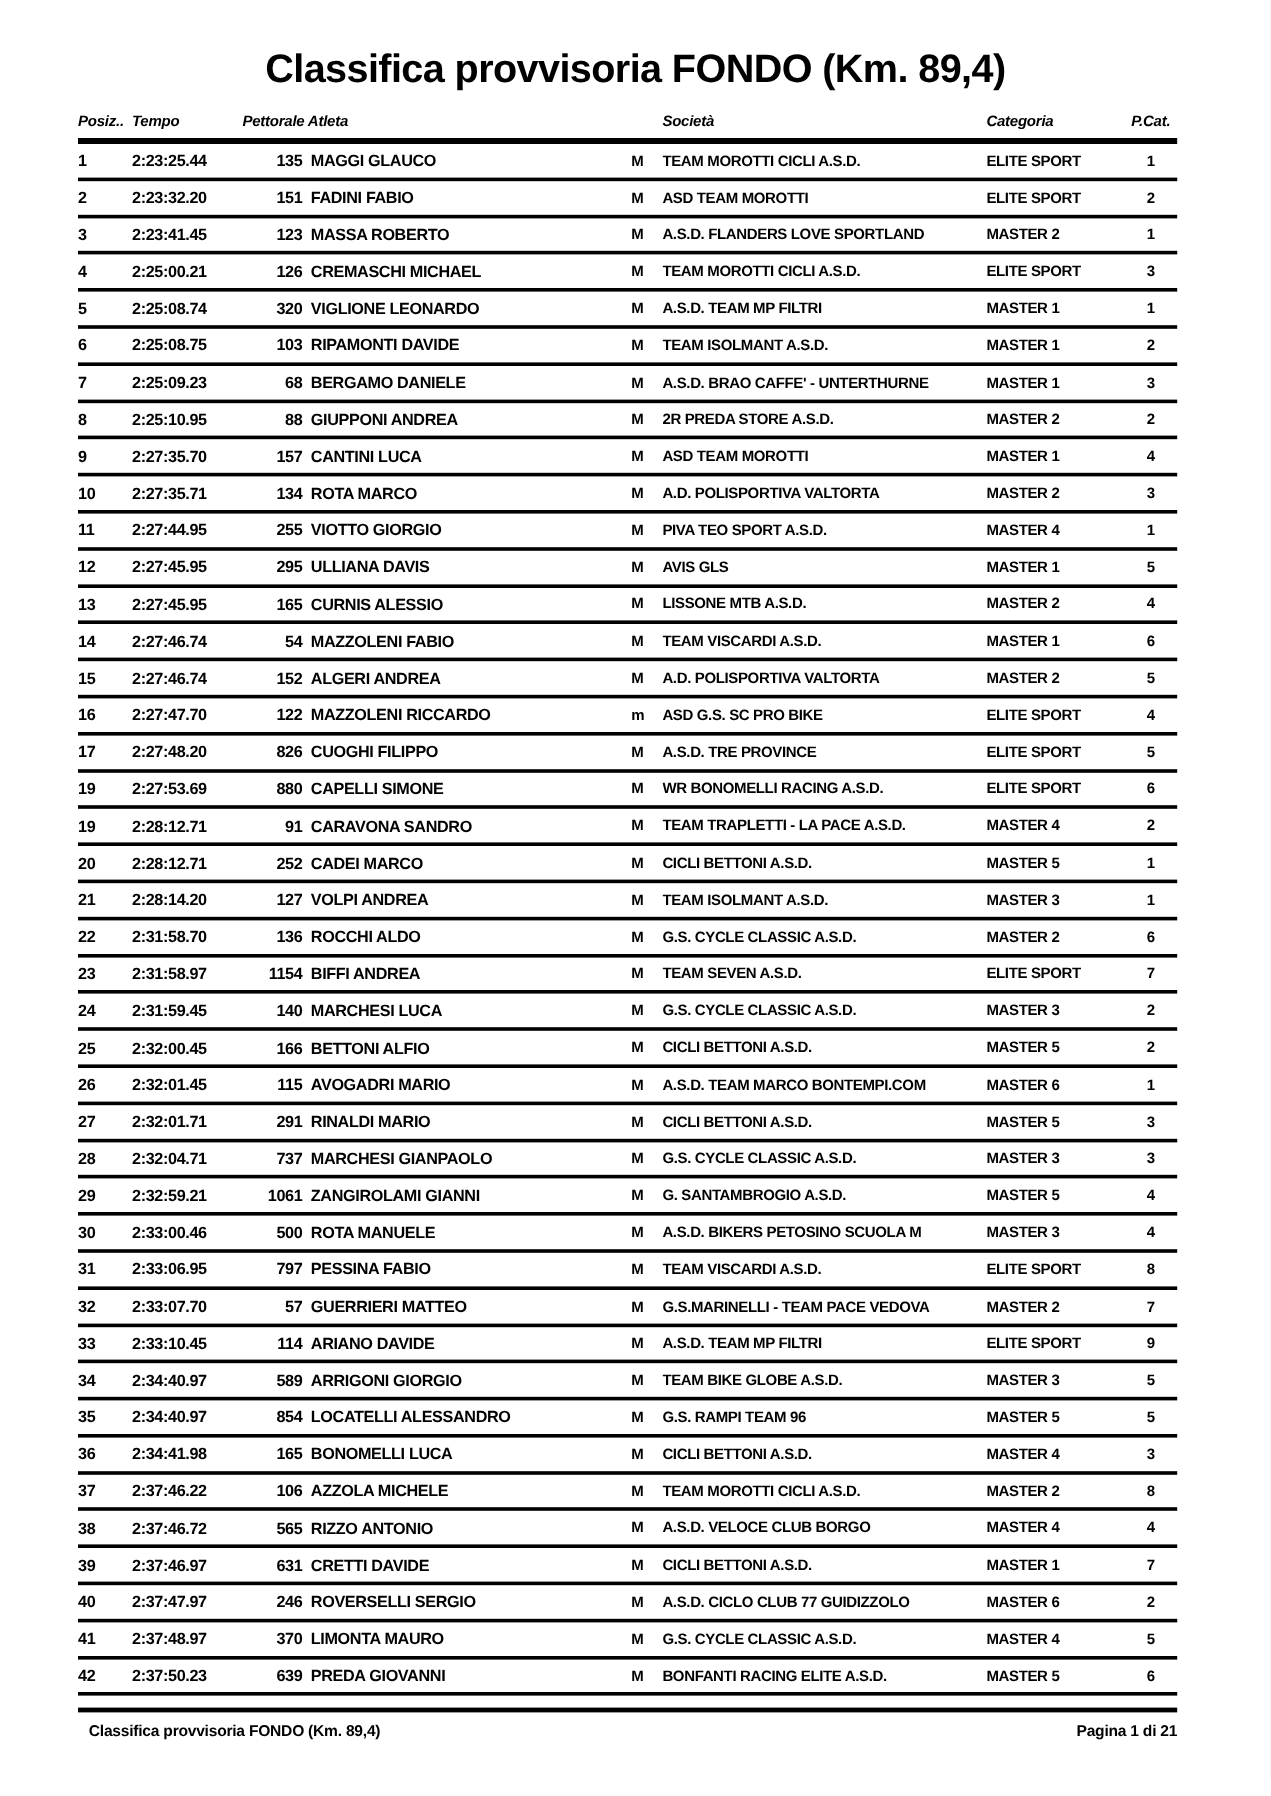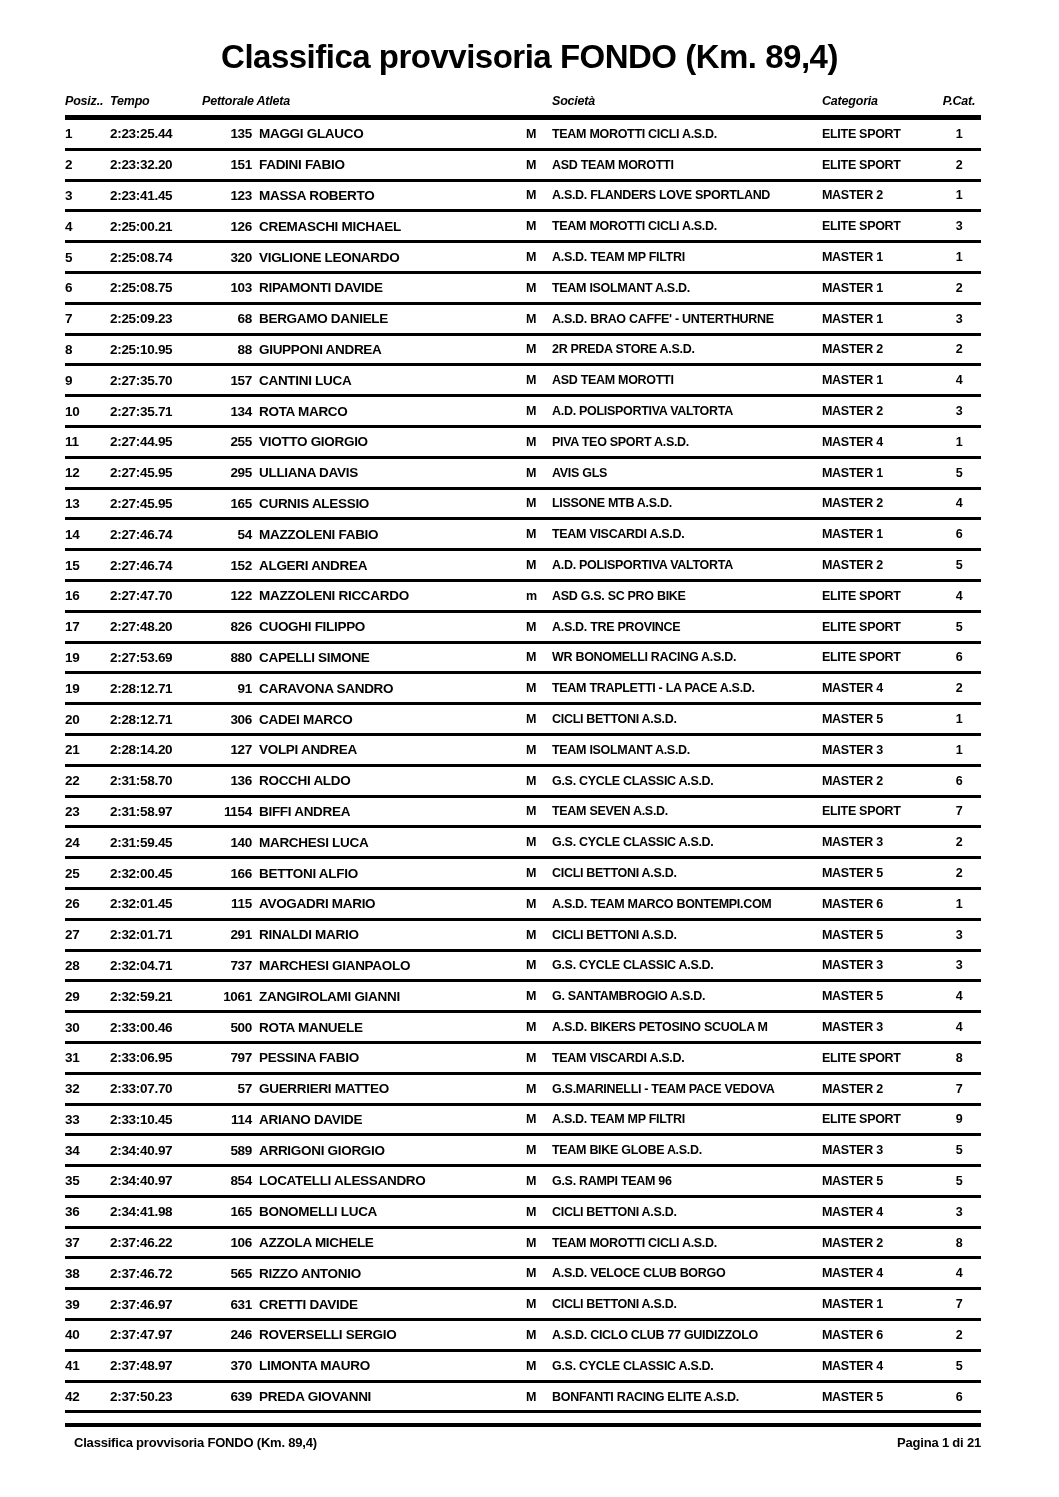--- a/index.html
+++ b/index.html
@@ -266,21 +266,21 @@
     <span class="c-atleta">CARAVONA SANDRO</span>
     <span class="c-sesso">M</span>
     <span class="c-societa">TEAM TRAPLETTI - LA PACE A.S.D.</span>
     <span class="c-categoria">MASTER 4</span>
     <span class="c-pcat">2</span>
   </div>
 
   <div class="row">
     <span class="c-pos">20</span>
     <span class="c-tempo">2:28:12.71</span>
-    <span class="c-bib">306</span>
+    <span class="c-bib">252</span>
     <span class="c-atleta">CADEI MARCO</span>
     <span class="c-sesso">M</span>
     <span class="c-societa">CICLI BETTONI A.S.D.</span>
     <span class="c-categoria">MASTER 5</span>
     <span class="c-pcat">1</span>
   </div>
 
   <div class="row">
     <span class="c-pos">21</span>
     <span class="c-tempo">2:28:14.20</span>

